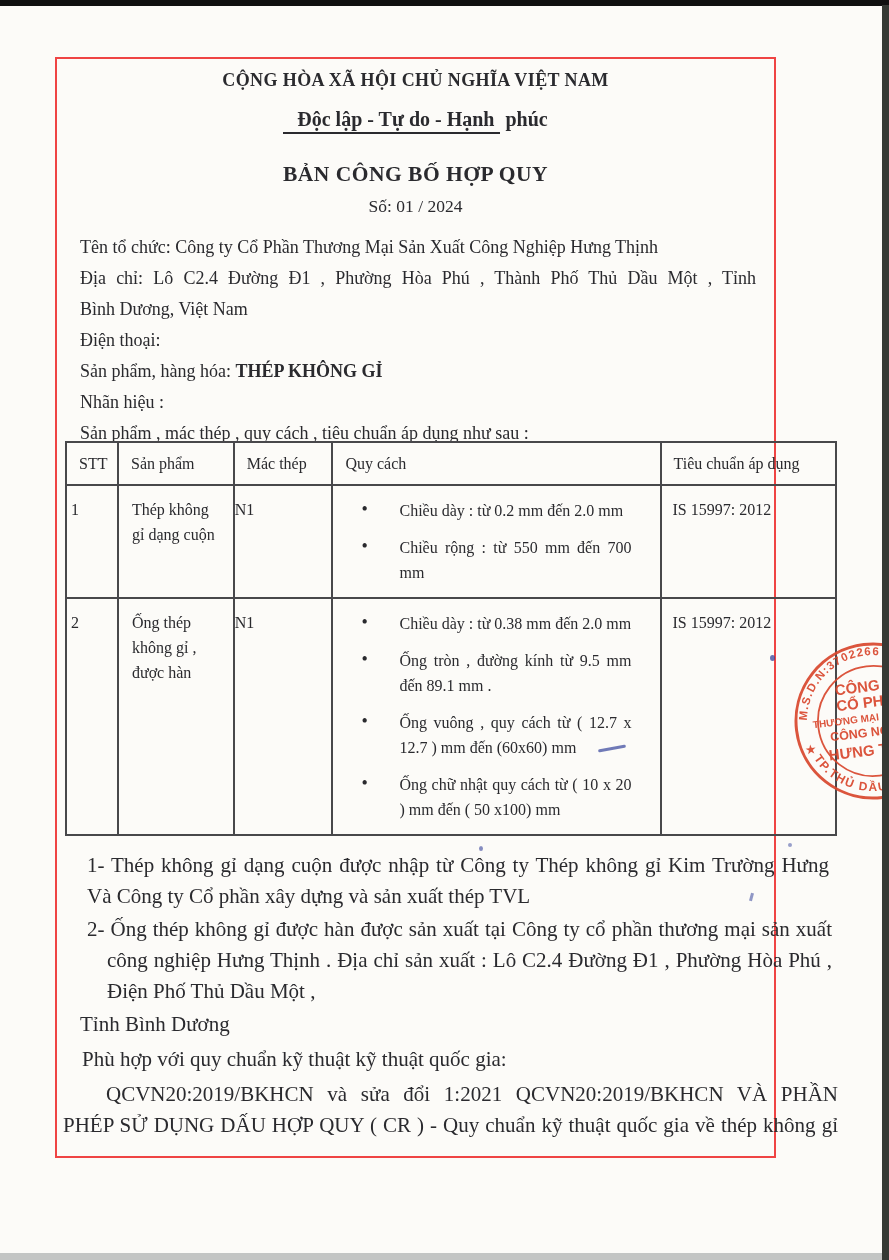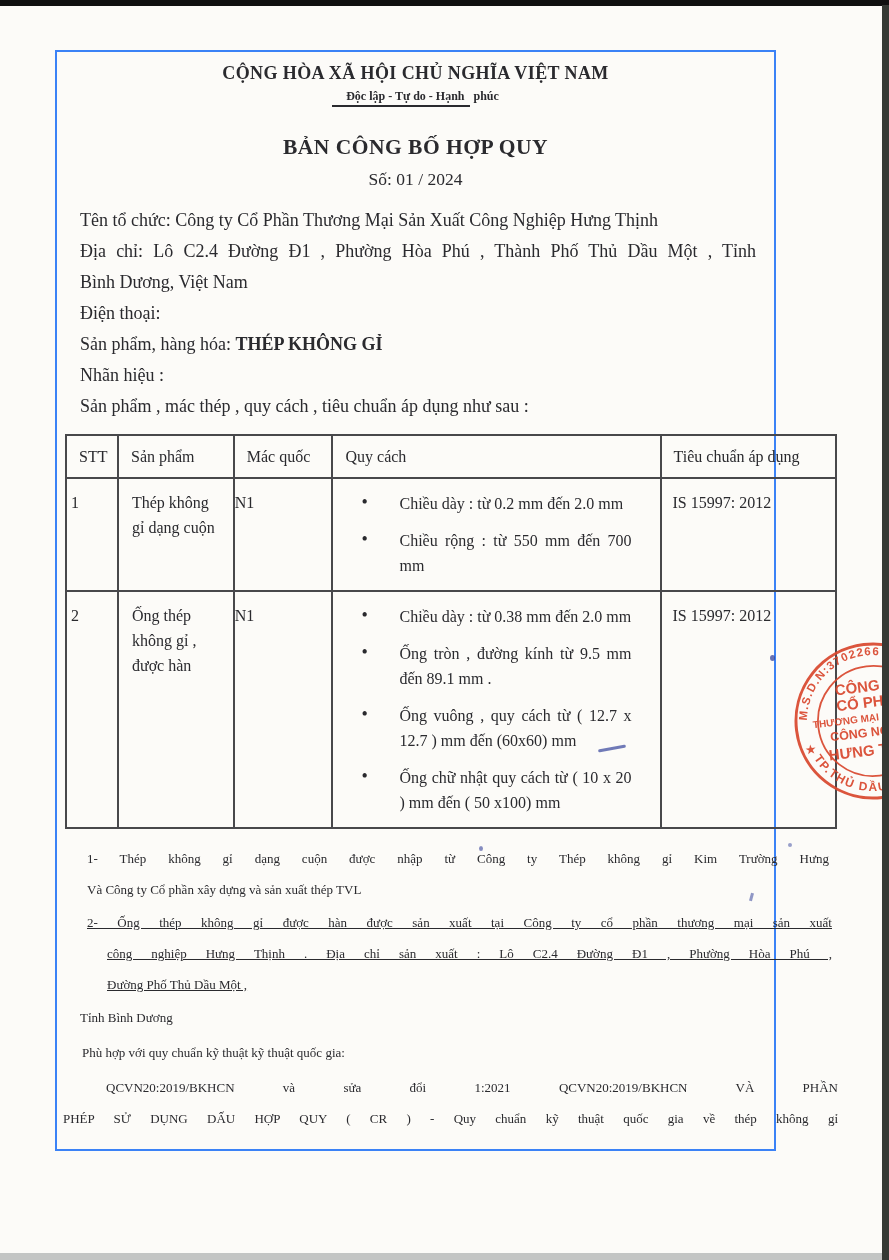--- a/index.html
+++ b/index.html
@@ -13,30 +13,30 @@
   }
 
   
   .scan-strip-top    { position: absolute; left: 0; top: 0; width: 889px; height: 6px; background: #101010; z-index: 9; }
   .scan-strip-right  { position: absolute; left: 882px; top: 5px; width: 7px; height: 1255px; background: #363a35; z-index: 9; }
   .scan-strip-bottom { position: absolute; left: 0; top: 1253px; width: 889px; height: 7px; background: #c3c5c4; z-index: 8; }
 
   
   .sheet {
     position: absolute;
-    left: 55px; top: 50px;
+    left: 55px; top: 57px;
     width: 721px; height: 1101px;
-    border: 2px solid #3b82f6;
+    border: 2px solid #ef4444;
     background: transparent;
     z-index: 1;
   }
 
   .center { text-align: center; }
   .national-header { margin-top: 11px; font-size: 18px; font-weight: bold; letter-spacing: 0.4px; }
-  .motto { margin-top: 5px; font-size: 12px; font-weight: bold; }
+  .motto { margin-top: 17px; font-size: 20px; font-weight: bold; }
   .motto .underlined { border-bottom: 2px solid #2a2a2e; padding: 0 6px 2px 14px; }
   .doc-title { margin-top: 31px; font-size: 21.5px; font-weight: bold; letter-spacing: 0.5px; }
   .doc-number { margin-top: 9px; font-size: 17.5px; }
 
   .body-block { margin: 15px 18px 0 23px; font-size: 18px; line-height: 31px; }
   .body-block p { margin: 0; }
   .indent-sm { margin-left: 6px; }
   .just-last { text-align: justify; text-align-last: justify; }
   .bold { font-weight: bold; }
 
@@ -72,23 +72,23 @@
     text-align: justify;
   }
   ul.qc-list li::before {
     content: "\2022";
     position: absolute;
     left: 28px; top: -1px;
     font-size: 18px;
   }
 
   
-  .notes { position: absolute; left: 0; top: 791px; width: 789px; font-size: 13px; line-height: 31px; }
+  .notes { position: absolute; left: 0; top: 791px; width: 789px; font-size: 21px; line-height: 31px; }
   .note1 { margin: 0 17px 0 30px; }
-  .note2 { margin: 2px 14px 0 50px; text-decoration: underline; }
+  .note2 { margin: 2px 14px 0 50px; }
   .note2 .first-line { text-indent: -20px; }
   .province { margin: 2px 0 0 23px; }
   .conformity { margin: 4px 0 0 25px; }
   .regulation { margin: 4px 8px 0 6px; }
   .regulation .first-line { text-indent: 43px; }
 
   
   .stamp { position: absolute; left: 742px; top: 590px; width: 262px; height: 262px; z-index: 4; opacity: 0.92; }
   .stamp text { font-family: "Liberation Sans", sans-serif; }
 
@@ -132,21 +132,21 @@
       <col style="width:52px">
         <col style="width:116px">
         <col style="width:99px">
         <col style="width:329px">
         <col style="width:176px">
     </colgroup>
     <thead>
       <tr>
         <th class="c-stt">STT</th>
         <th>Sản phẩm</th>
-        <th>Mác quốc</th>
+        <th>Mác thép</th>
         <th>Quy cách</th>
         <th>Tiêu chuẩn áp dụng</th>
       </tr>
     </thead>
     <tbody>
       <tr class="row-1">
         <td class="c-stt">1</td>
         <td class="c-sp">Thép không gỉ dạng cuộn</td>
         <td class="c-mac">N1</td>
         <td class="c-qc">
@@ -175,21 +175,21 @@
   </table>
 
   <div class="notes">
     <div class="note1">
       <div class="just-last">1-  Thép không gỉ dạng cuộn được nhập từ Công ty Thép không gỉ Kim Trường Hưng</div>
       <div>Và Công ty Cổ phần xây dựng và sản xuất thép TVL</div>
     </div>
     <div class="note2">
       <div class="first-line just-last">2-  Ống thép không gỉ được hàn được sản xuất tại Công ty cổ phần thương mại sản xuất</div>
       <div class="just-last">công nghiệp Hưng Thịnh . Địa chỉ sản xuất : Lô C2.4 Đường Đ1 , Phường Hòa Phú ,</div>
-      <div>Đường Phố Thủ Dầu Một ,</div>
+      <div>Điện Phố Thủ Dầu Một ,</div>
     </div>
     <div class="province">Tỉnh Bình Dương</div>
     <div class="conformity">Phù hợp với quy chuẩn kỹ thuật kỹ thuật quốc gia:</div>
     <div class="regulation">
       <div class="first-line just-last">QCVN20:2019/BKHCN  và  sửa  đổi  1:2021  QCVN20:2019/BKHCN  VÀ  PHẦN</div>
       <div class="just-last">PHÉP SỬ DỤNG DẤU HỢP QUY ( CR ) -  Quy chuẩn kỹ thuật quốc gia về thép không gỉ</div>
     </div>
   </div>
 
 </div>

